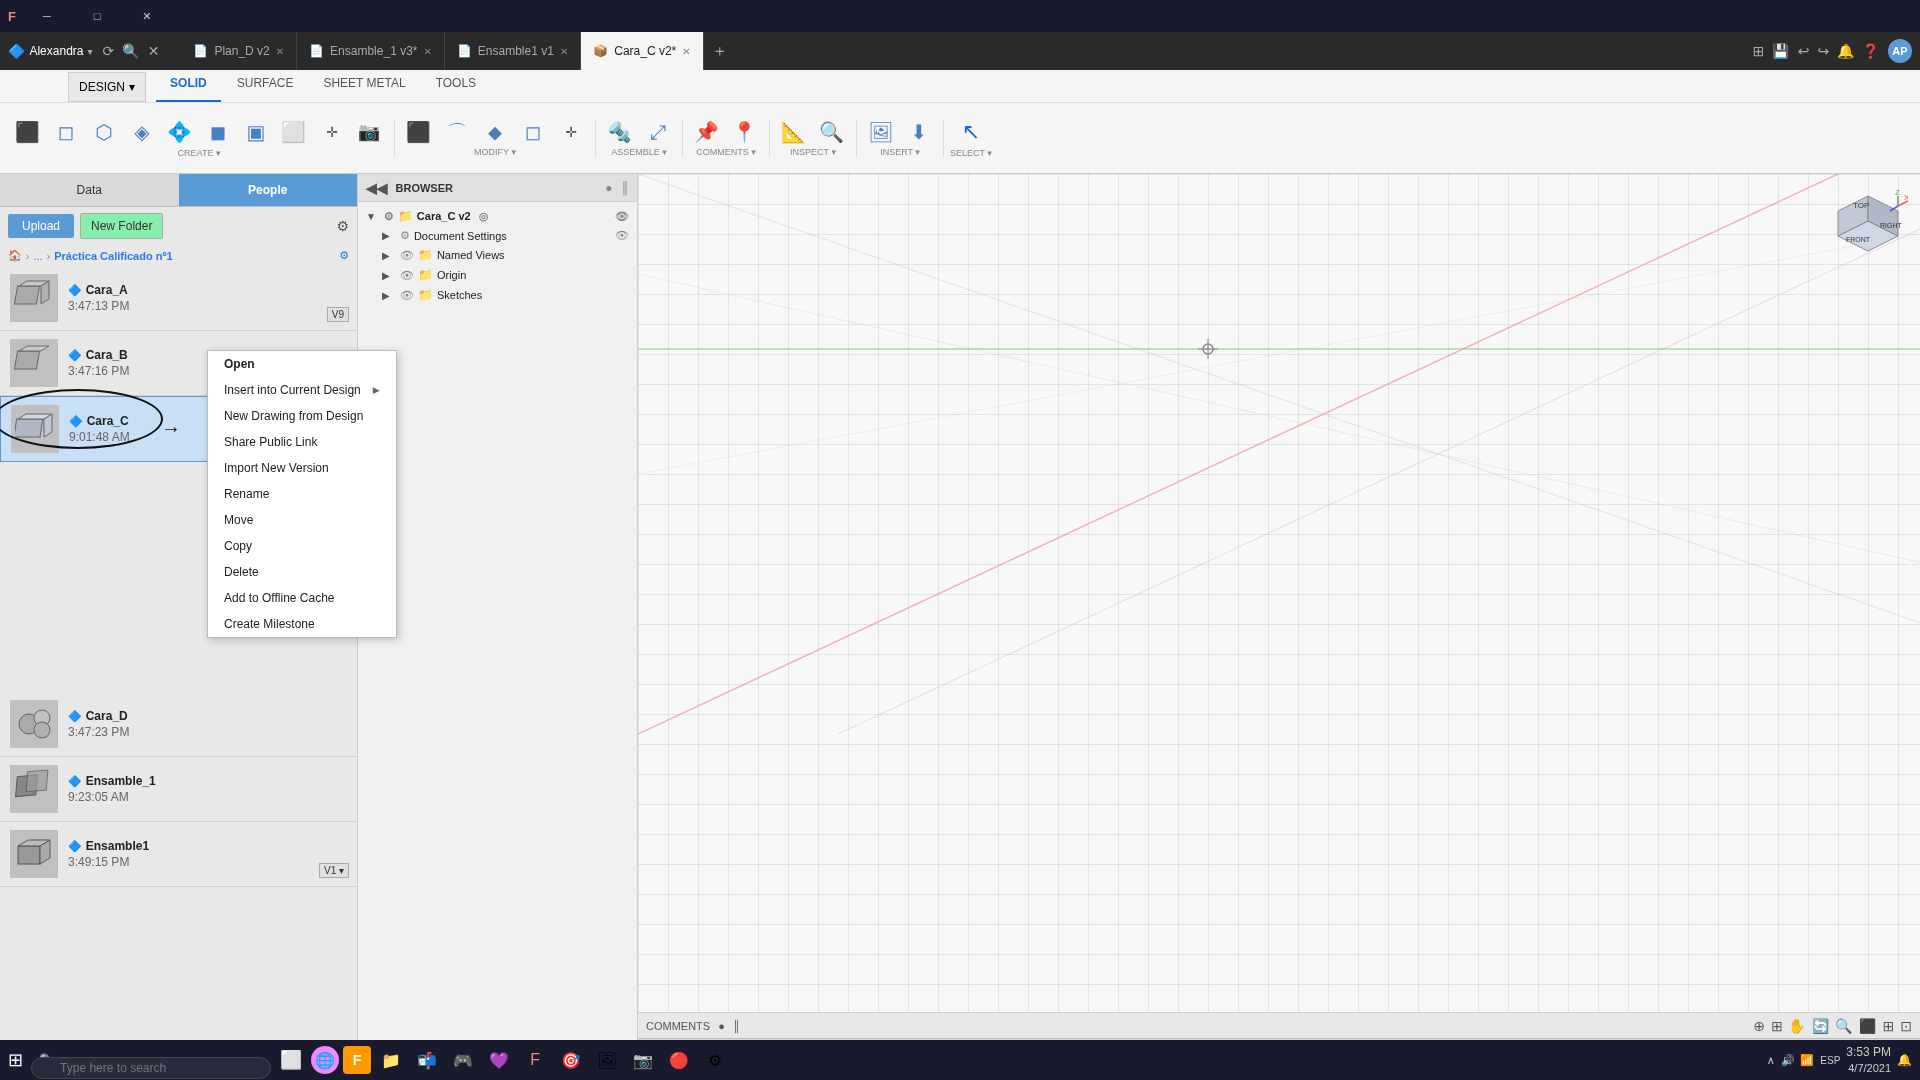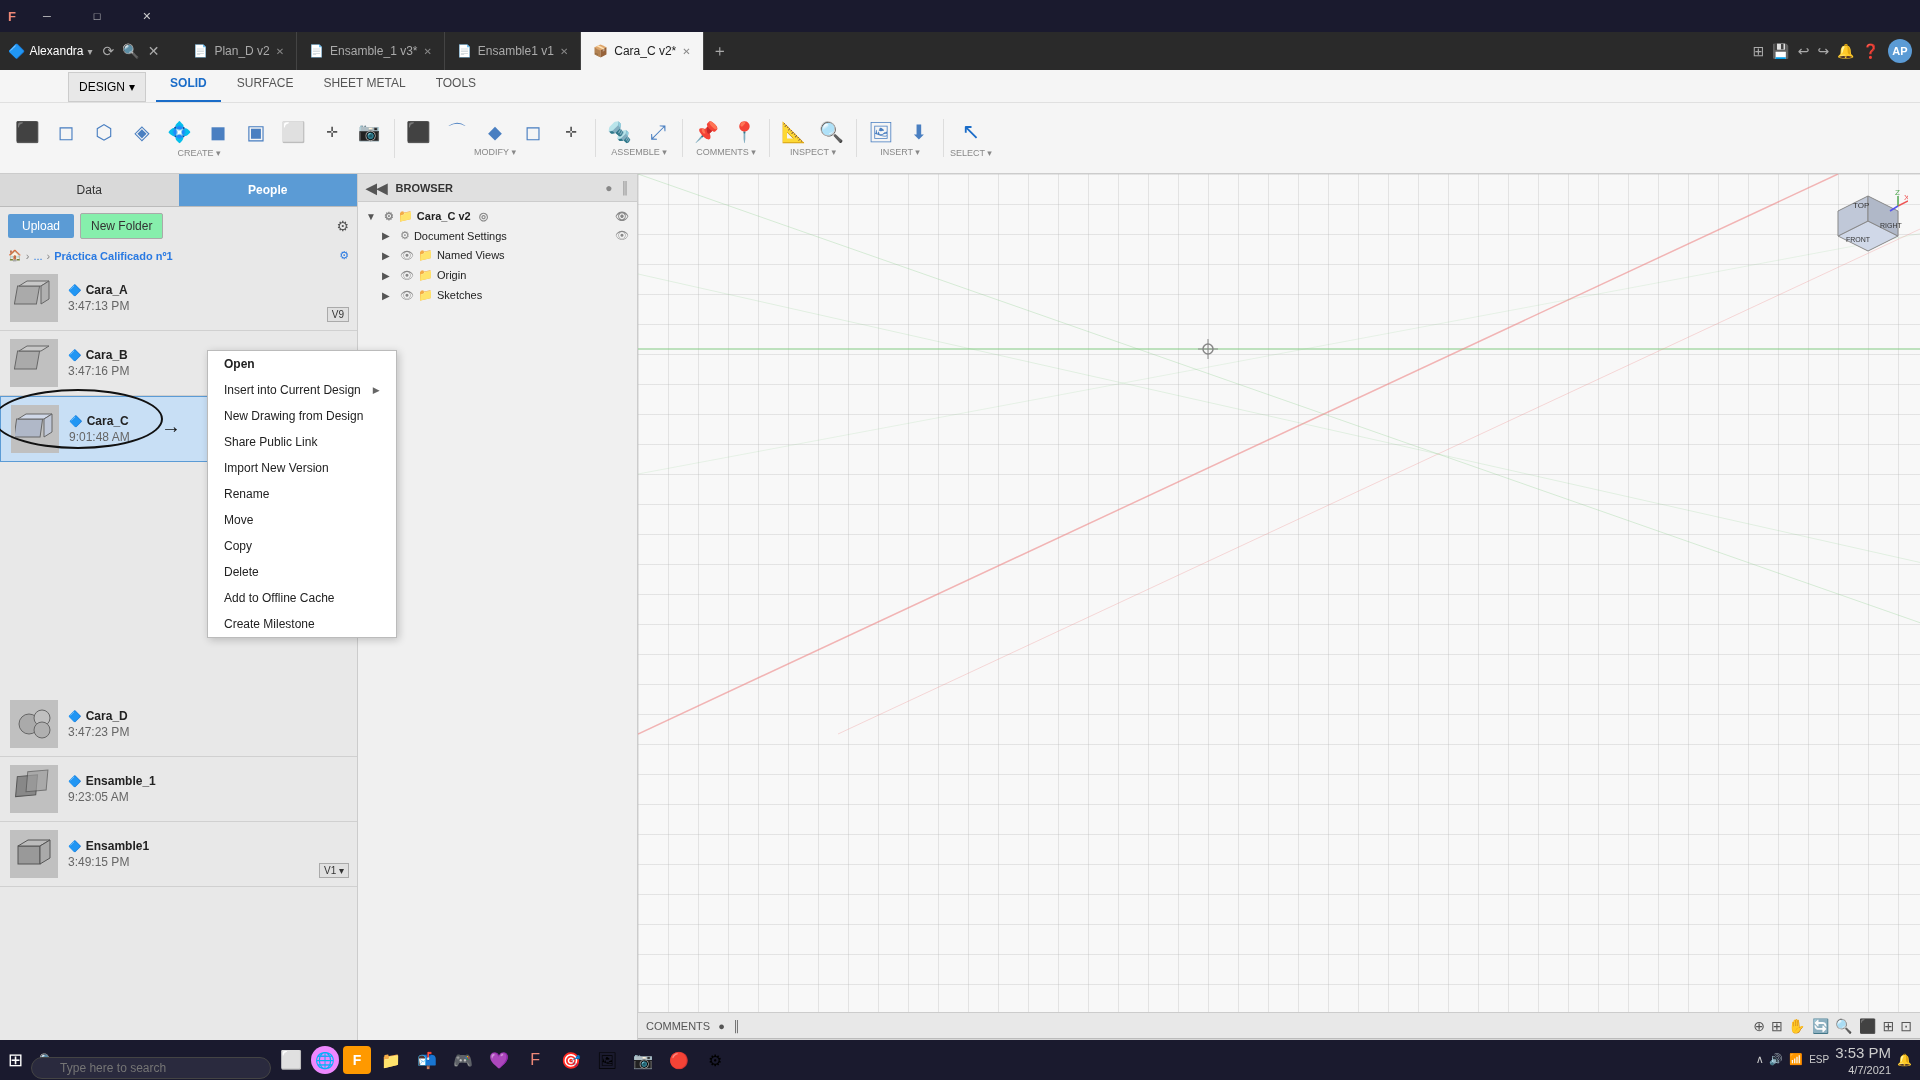--- a/index.html
+++ b/index.html
@@ -904,18 +904,18 @@
   <div class="taskbar-icon" style="font-size:16px;">🖼</div>
   <div class="taskbar-icon" style="font-size:16px;">📷</div>
   <div class="taskbar-icon" style="font-size:16px;">🔴</div>
   <div class="taskbar-icon" style="font-size:16px;">⚙</div>
   <div class="taskbar-sys">
     <span style="cursor:pointer;">∧</span>
     <span style="cursor:pointer;">🔊</span>
     <span style="cursor:pointer;">📶</span>
     <span style="font-size:10px;">ESP</span>
     <div class="taskbar-clock">
-      <div style="font-size:15px;color:#ccc;">3:53 PM</div>
+      <div style="font-size:12px;color:#ccc;">3:53 PM</div>
       <div style="font-size:11px;color:#ccc;">4/7/2021</div>
     </div>
     <span style="cursor:pointer;font-size:12px;">🔔</span>
   </div>
 </div>
 
 </body></html>

